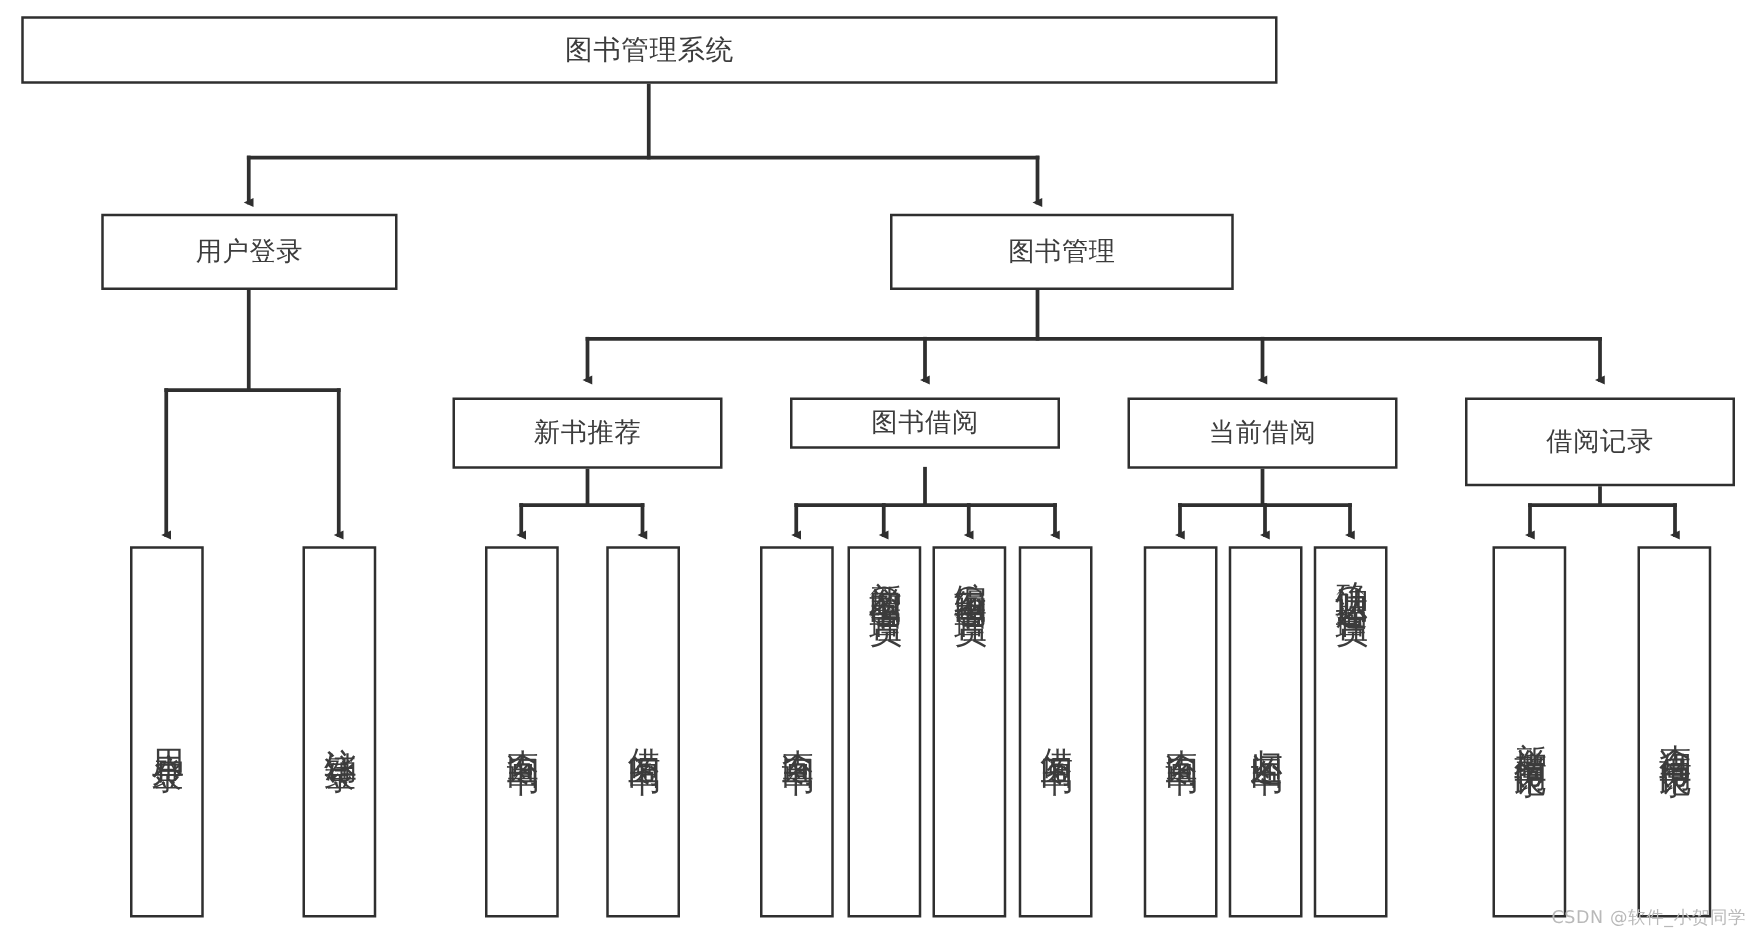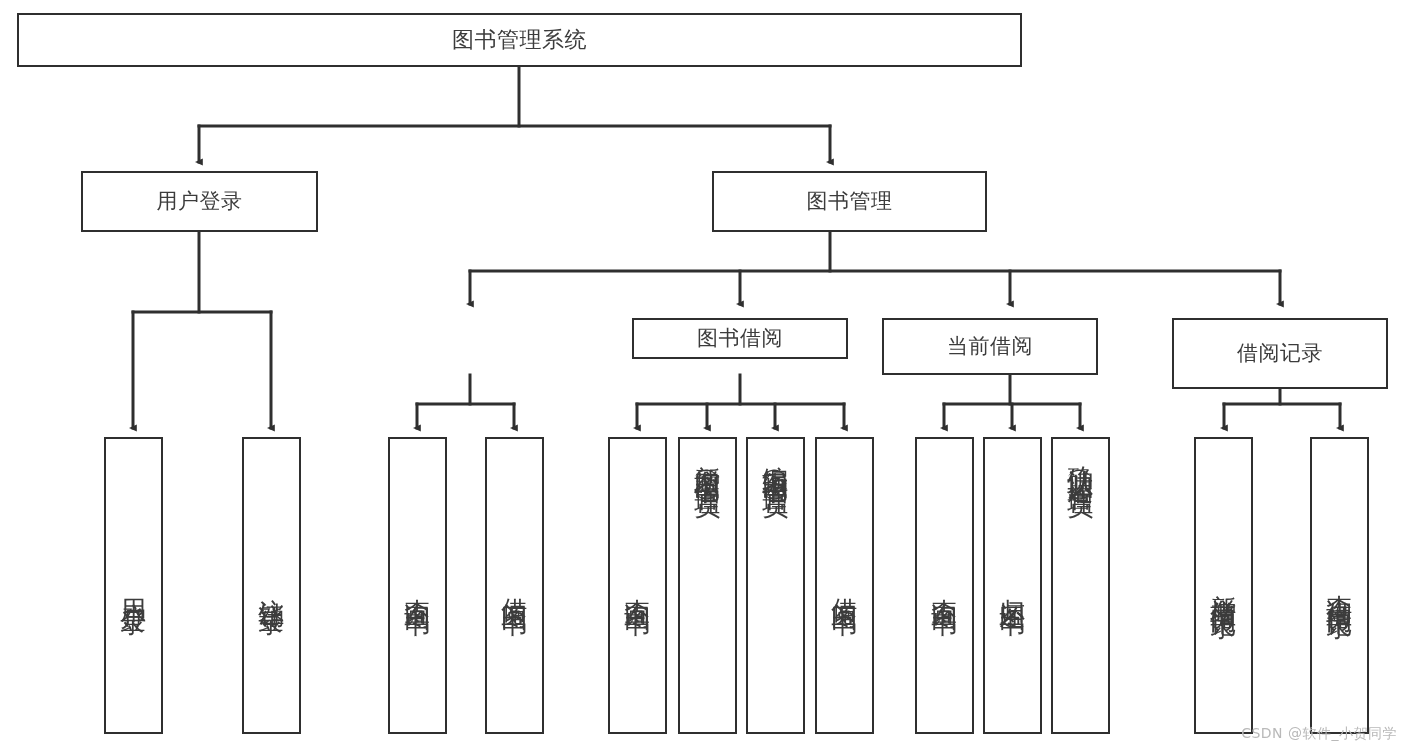--- a/index.html
+++ b/index.html
@@ -132,24 +132,27 @@
     <span class="lbl">图书管理系统</span>
   </div>
 
   <div class="node h-node" style="left:81px; top:171px; width:237px; height:61px;">
     <span class="lbl">用户登录</span>
   </div>
   <div class="node h-node" style="left:712px; top:171px; width:275px; height:61px;">
     <span class="lbl">图书管理</span>
   </div>
 
+  <div class="node h-node" style="left:362px; top:318px; width:216px; height:57px;">
+    <span class="lbl">新书推荐</span>
+  </div>
   <div class="node h-node" style="left:632px; top:318px; width:216px; height:41px;">
     <span class="lbl">图书借阅</span>
   </div>
-  <div class="node h-node" style="left:882px; top:318px; width:216px; height:57px;">
+  <div class="node h-node" style="left:902px; top:318px; width:216px; height:57px;">
     <span class="lbl">当前借阅</span>
   </div>
   <div class="node h-node" style="left:1172px; top:318px; width:216px; height:71px;">
     <span class="lbl">借阅记录</span>
   </div>
 
   <div class="node v-node centered" style="left:104px; top:437px; width:59px; height:297px;">
     <span class="lbl">用户登录</span>
   </div>
   <div class="node v-node centered" style="left:242px; top:437px; width:59px; height:297px;">

